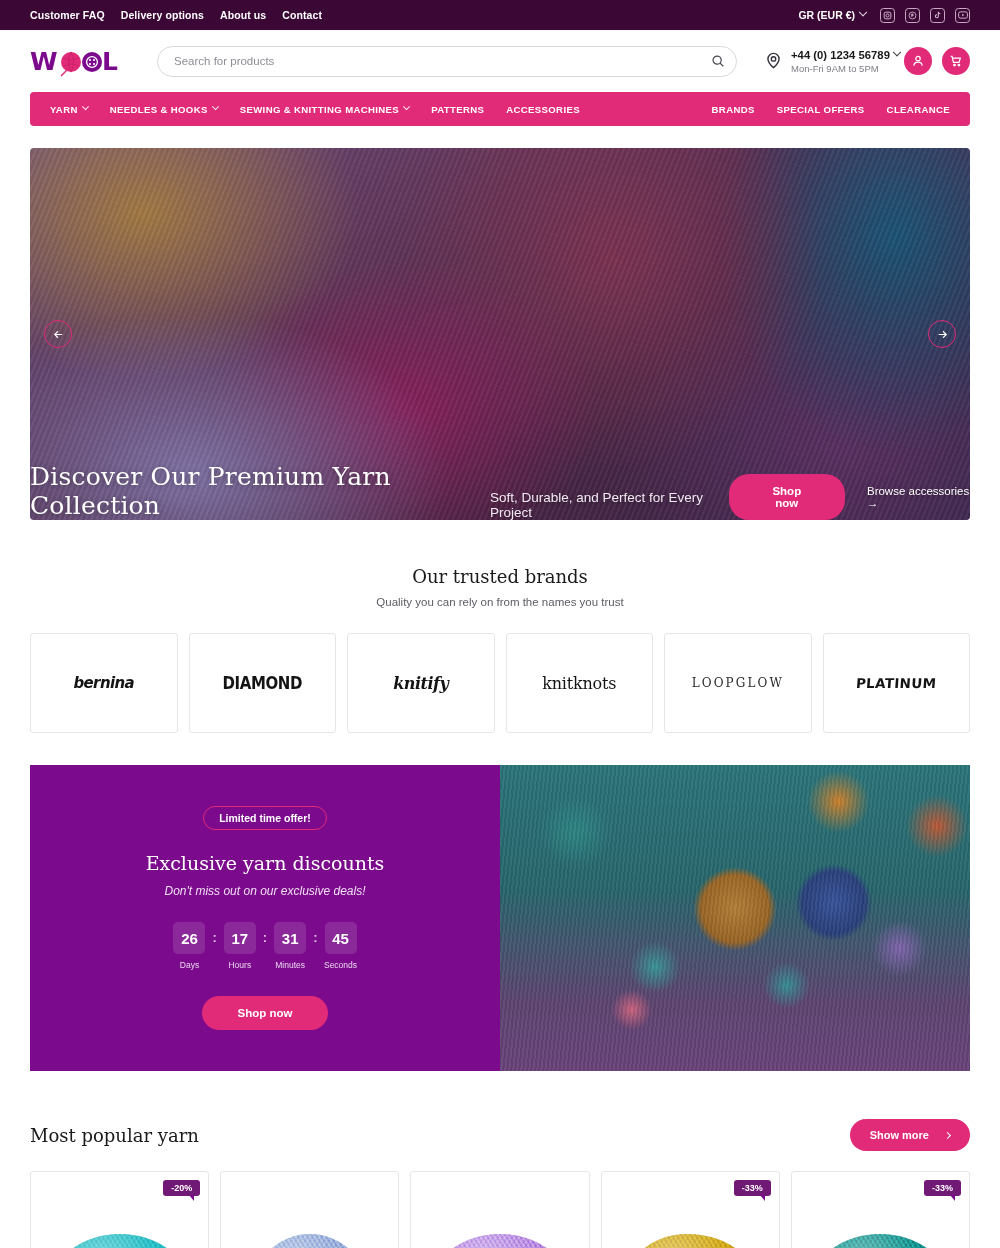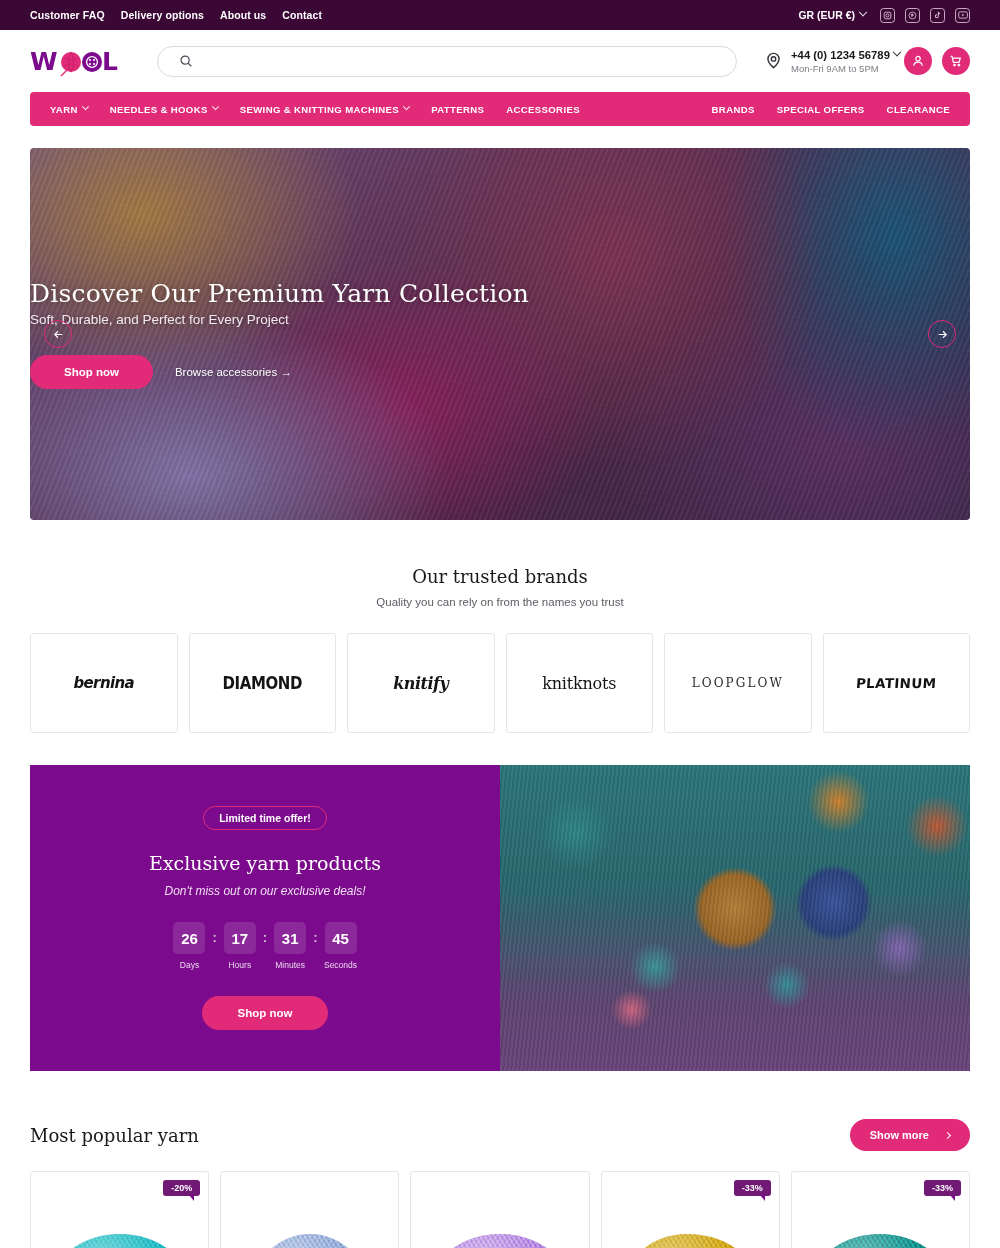--- a/index.html
+++ b/index.html
@@ -170,22 +170,22 @@
     content:"";
     position:absolute; inset:0;
     background:
       repeating-linear-gradient(112deg, rgba(255,255,255,.045) 0 2px, rgba(0,0,0,.05) 2px 5px),
       linear-gradient(180deg, rgba(0,0,0,.10), rgba(0,0,0,.22));
     pointer-events:none;
   }
   .hero-inner {
     position: relative; z-index: 3;
     height: 100%;
-    display: flex; flex-direction: column;
-    align-items: flex-start; justify-content: center;
+    display: flex; 
+    align-items: flex-end; justify-content: center;
   }
   .hero-title {
     font-family: "DejaVu Serif", serif;
     font-size: 25px;
     color: #fff;
     font-weight: normal;
     letter-spacing: .2px;
     text-shadow: 0 1px 6px rgba(0,0,0,.35);
   }
   .hero-sub {
@@ -463,20 +463,21 @@
         <circle cx="62" cy="17" r="5.4" fill="none" stroke="#ffffff" stroke-width="1.3"></circle>
         <circle cx="60" cy="15" r="1.05" fill="#fff"></circle>
           <circle cx="64" cy="15" r="1.05" fill="#fff"></circle>
         <circle cx="60" cy="19" r="1.05" fill="#fff"></circle>
           <circle cx="64" cy="19" r="1.05" fill="#fff"></circle>
         <text x="72" y="25" font-family="DejaVu Sans, sans-serif" font-size="25" font-weight="bold" fill="#7b0a8c">L</text>
       </svg>
     </a>
 
     <div class="search-wrap">
+      <input type="text" placeholder="Search for products" value="" style="">
       <button class="search-btn">
         <svg width="14" height="14" viewBox="0 0 24 24" fill="none" stroke="#4a4a52" stroke-width="2.1">
           <circle cx="10.5" cy="10.5" r="7"></circle>
             <path d="M15.6 15.6L21 21"></path>
         </svg>
       </button>
     </div>
 
     <div class="phone-block">
       <svg class="pin-icon" viewBox="0 0 24 24" fill="none" stroke="#33333b" stroke-width="1.8">
@@ -579,21 +580,21 @@
       </div>
       <div class="brand-card">
         <span class="brand-name bn-5">PLATINUM</span>
       </div>
     </div>
   </div>
 
   <div class="promo">
     <div class="promo-left">
       <div class="promo-badge">Limited time offer!</div>
-      <div class="promo-title">Exclusive yarn products</div>
+      <div class="promo-title">Exclusive yarn discounts</div>
       <div class="promo-sub">Don't miss out on our exclusive deals!</div>
       <div class="countdown">
         <div class="cd-unit">
           <div class="cd-box">26</div>
           <div class="cd-label">Days</div>
         </div>
         <div class="cd-sep">:</div>
         <div class="cd-unit">
           <div class="cd-box">17</div>
           <div class="cd-label">Hours</div>

